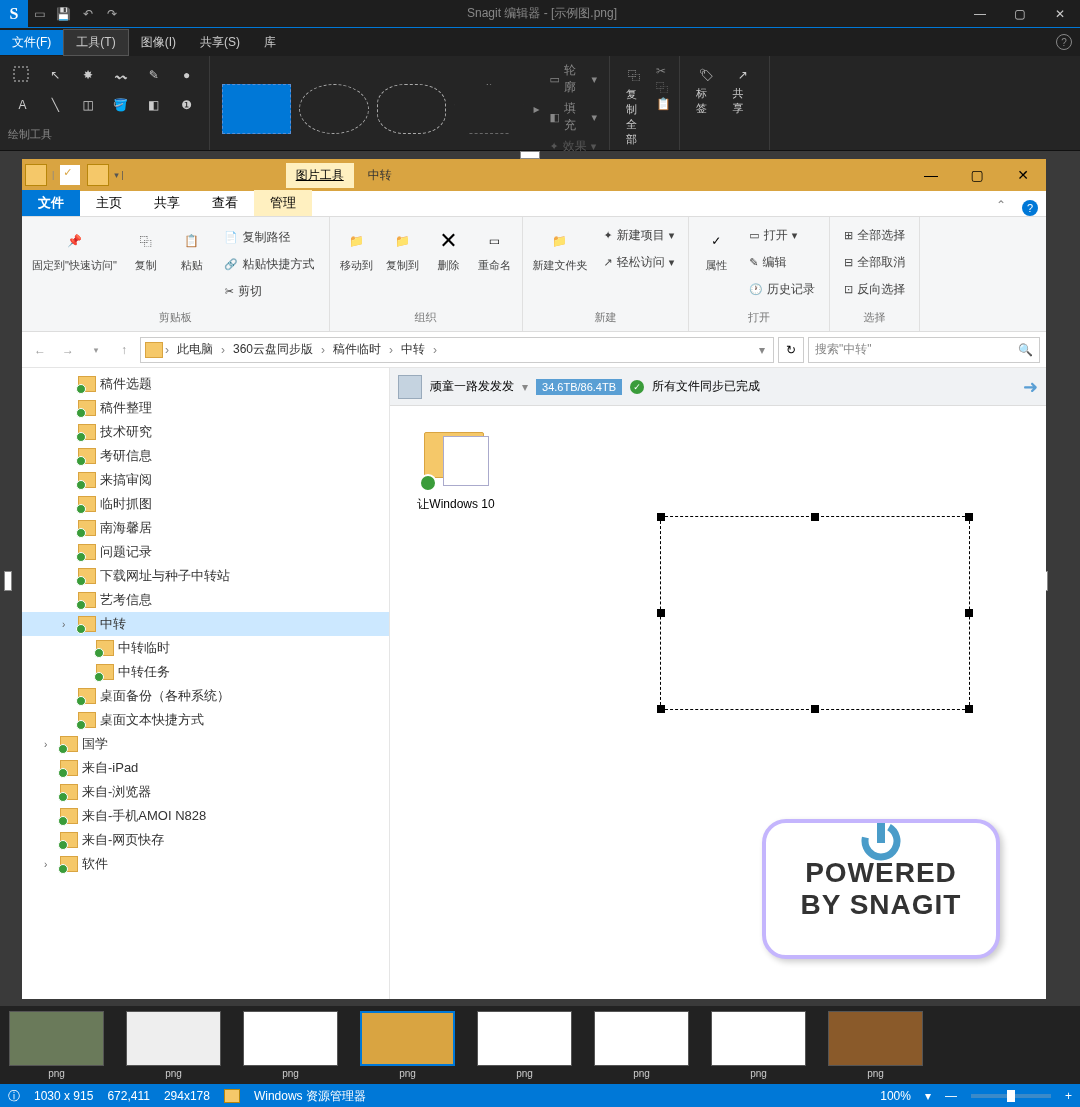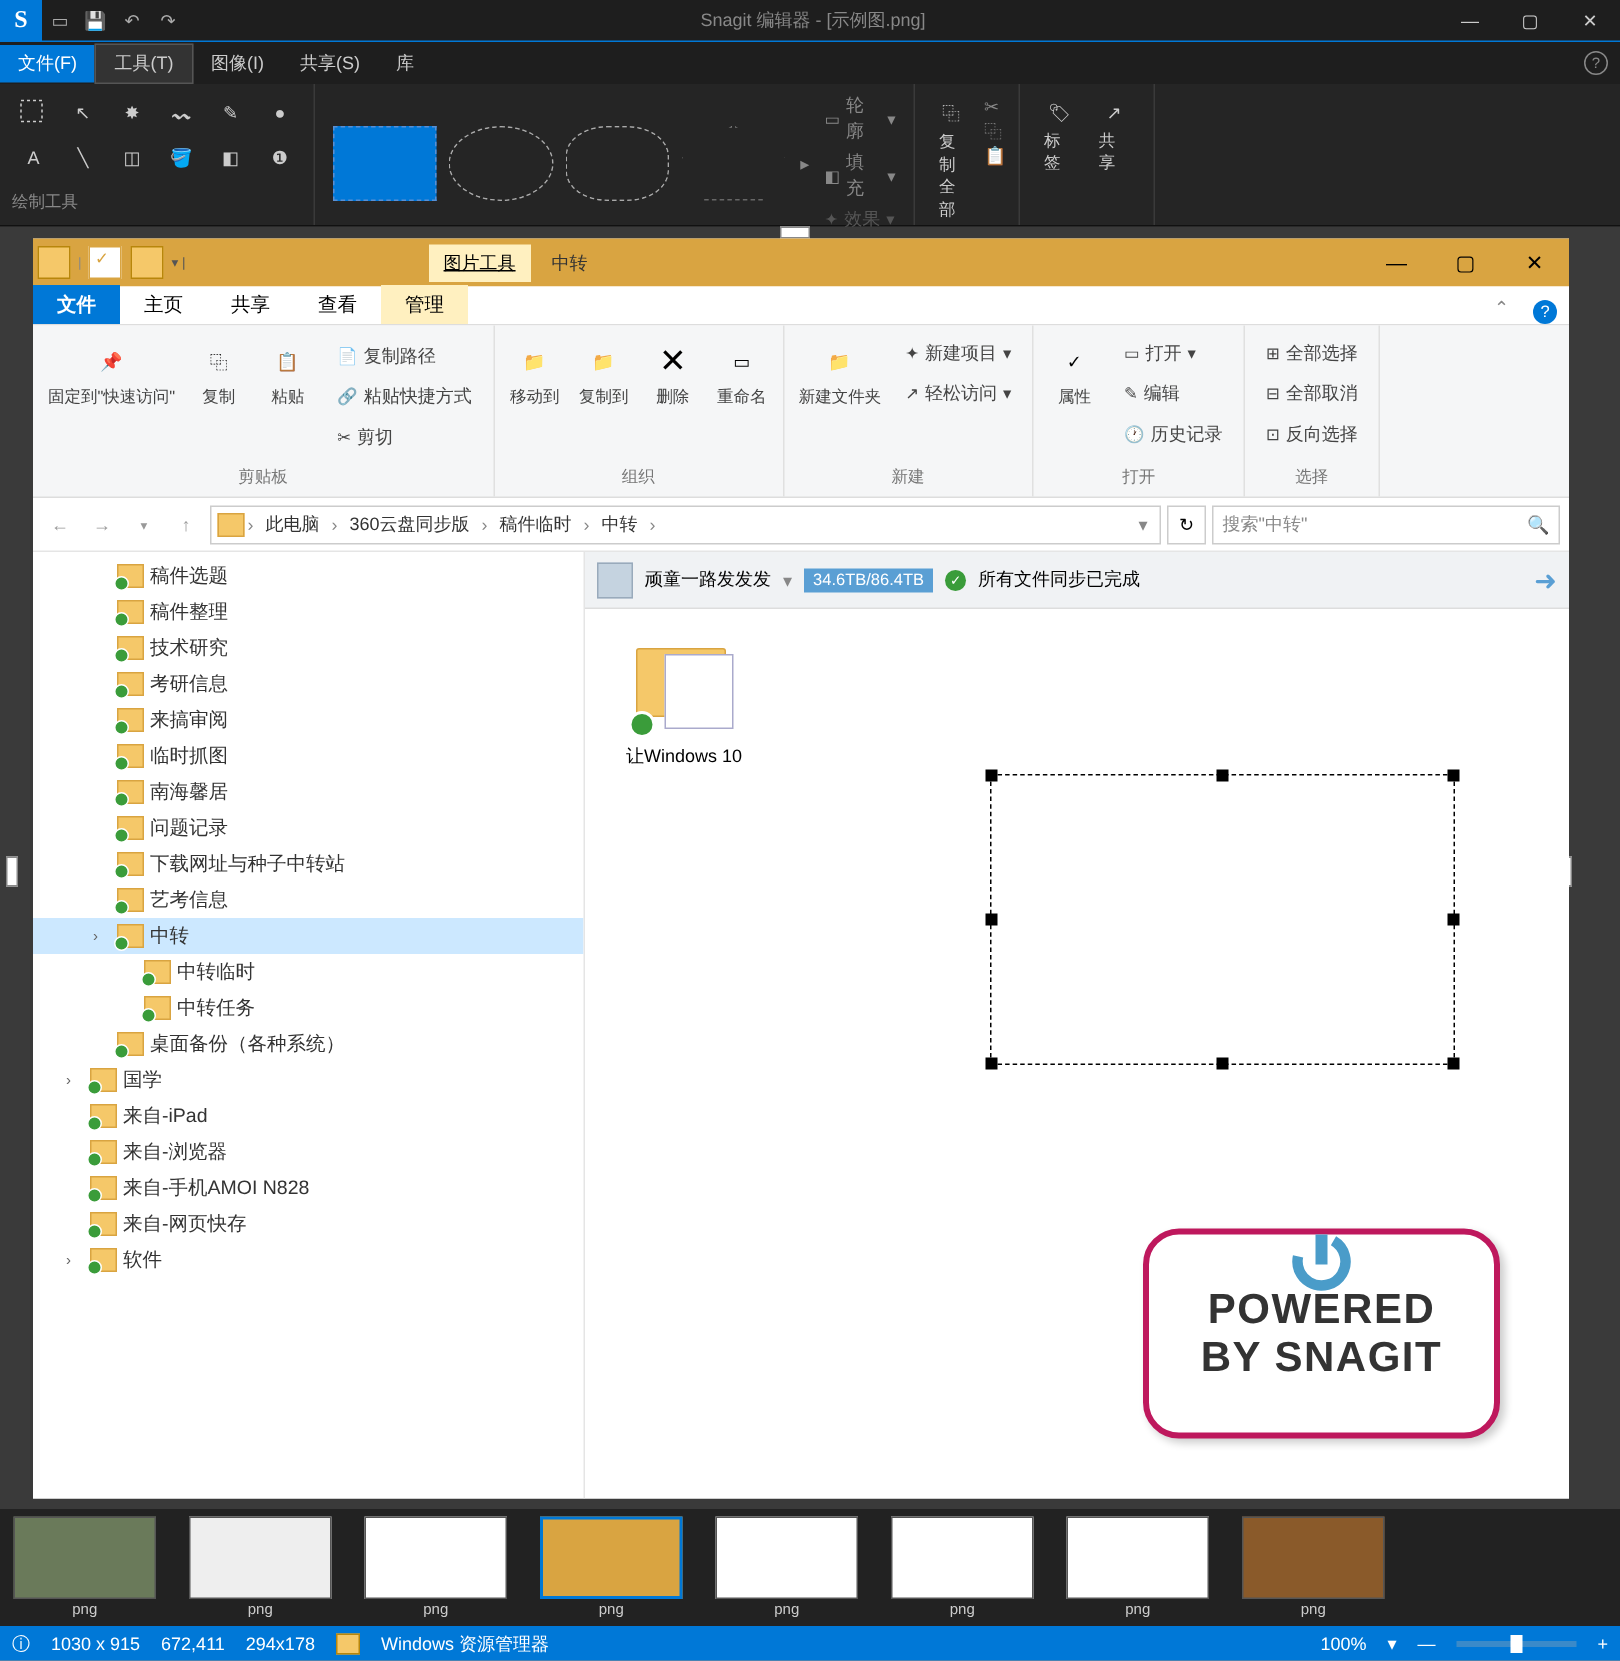--- a/index.html
+++ b/index.html
@@ -95,21 +95,21 @@
 .file-folder{width:60px;height:46px;background:#f5c869;border:1px solid #d9a441;border-radius:2px;position:absolute;top:10px;left:5px;}
 .file-doc{width:46px;height:50px;background:#fff;border:1px solid #aac;position:absolute;top:14px;left:24px;}
 .file-sync{width:18px;height:18px;background:#3a9c3a;border-radius:50%;position:absolute;bottom:0;left:0;border:2px solid #fff;}
 .file-label{font-size:12px;margin-top:4px;}
 
 
 .marquee{position:absolute;border:1px dashed #000;left:270px;top:110px;width:310px;height:194px;}
 .mhandle{width:8px;height:8px;background:#000;position:absolute;}
 
 
-.stamp{position:absolute;right:46px;bottom:40px;width:238px;height:140px;border:4px solid #be185d;border-radius:24px;background:#fff;display:flex;flex-direction:column;align-items:center;justify-content:center;box-shadow:3px 3px 6px rgba(0,0,0,0.2);}
+.stamp{position:absolute;right:46px;bottom:40px;width:238px;height:140px;border:4px solid #c4b5fd;border-radius:24px;background:#fff;display:flex;flex-direction:column;align-items:center;justify-content:center;box-shadow:3px 3px 6px rgba(0,0,0,0.2);}
 .stamp-text{font-size:28px;font-weight:bold;color:#333;letter-spacing:1px;font-family:Arial;}
 .stamp-icon{position:absolute;top:-2px;width:60px;height:40px;}
 
 
 .thumb-tray{height:78px;background:#222;display:flex;align-items:center;padding:4px;gap:12px;overflow:hidden;}
 .thumb{width:105px;display:flex;flex-direction:column;align-items:center;gap:2px;}
 .thumb-img{width:95px;height:55px;background:#888;border:1px solid #555;}
 .thumb.active .thumb-img{border:2px solid #0078d7;}
 .thumb-label{color:#ccc;font-size:10px;}
 
@@ -473,20 +473,29 @@
             <span class="tree-indent"></span>
             <span class="tree-indent"></span>
             <span class="tree-caret"></span>
             <span class="tree-icon">
               <span class="tree-sync"></span>
             </span>
             <span class="tree-label">桌面备份（各种系统）</span>
           </div>
           <div class="tree-item">
             <span class="tree-indent"></span>
+            <span class="tree-indent"></span>
+            <span class="tree-caret"></span>
+            <span class="tree-icon">
+              <span class="tree-sync"></span>
+            </span>
+            <span class="tree-label">桌面文本快捷方式</span>
+          </div>
+          <div class="tree-item">
+            <span class="tree-indent"></span>
             <span class="tree-caret">›</span>
             <span class="tree-icon">
               <span class="tree-sync"></span>
             </span>
             <span class="tree-label">国学</span>
           </div>
           <div class="tree-item">
             <span class="tree-indent"></span>
             <span class="tree-caret"></span>
             <span class="tree-icon">

